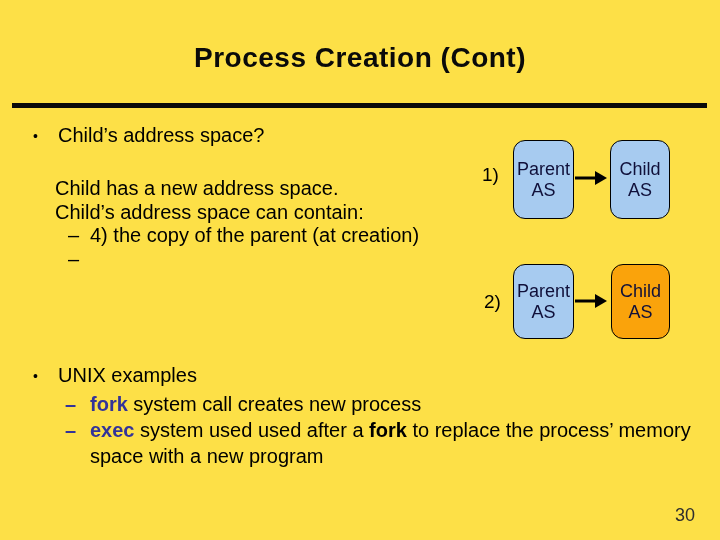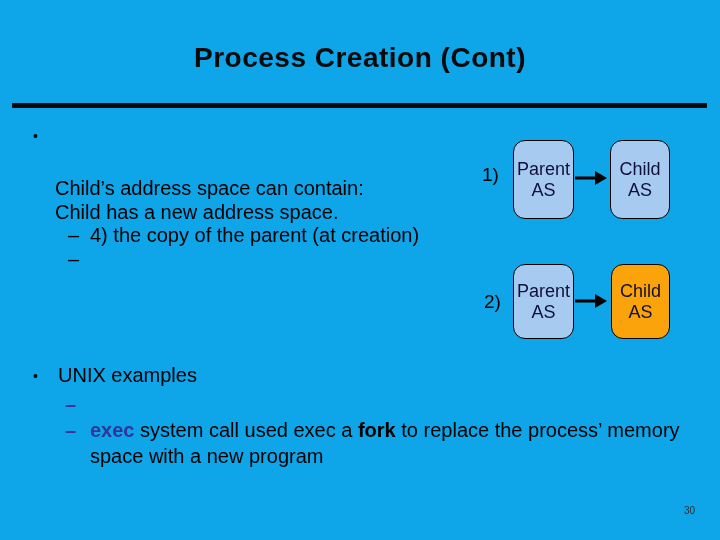--- a/index.html
+++ b/index.html
@@ -1,17 +1,17 @@
 <!DOCTYPE html>
 <html><head>
 <meta charset="utf-8">
 <style>
   html,body { margin:0; padding:0; background:#888; }
   .slide {
-    position:relative; width:720px; height:540px; background:#0ea5e9;
+    position:relative; width:720px; height:540px; background:#fde047;
     font-family:"Liberation Sans", sans-serif; color:#000; overflow:hidden;
   }
   .title {
     position:absolute; top:42px; left:0; width:100%; text-align:center;
     font-size:28px; font-weight:bold; color:#0a0a0a; letter-spacing:0.5px;
   }
   .rule { position:absolute; left:12px; top:103px; width:695px; height:5px; background:#0a0a0a; }
 
   .bullet-line { position:absolute; display:flex; font-size:20px; color:#000; }
   .bullet-line .dot { width:25px; font-size:14px; padding-top:4px; }
@@ -41,37 +41,38 @@
   .arrow { position:absolute; }
   #arrow1 { left:575px; top:171px; }
   #arrow2 { left:575px; top:294px; }
 
   .unix-list { position:absolute; left:65px; top:391px; font-size:20px; line-height:26px; color:#000; }
   .unix-item { display:flex; }
   .unix-item .dash { width:25px; color:#333399; font-weight:bold; }
   .kw  { color:#333399; font-weight:bold; }
   .kw2 { color:#000; font-weight:bold; }
 
-  .page-num { position:absolute; top:505px; right:25px; font-size:10px; color:#2e2e2e;text-align:center; }
+  .page-num { position:absolute; top:505px; right:25px; font-size:18px; color:#2e2e2e;text-align:center; }
 </style>
 </head>
 <body>
 
 <div class="slide">
 
   <div class="title">Process Creation (Cont)</div>
   <div class="rule"></div>
 
   <div class="bullet-line" id="bullet1">
     <span class="dot">•</span>
+    <span>Child’s address space?</span>
   </div>
 
   <div class="para">
+    <div>Child has a new address space.</div>
     <div>Child’s address space can contain:</div>
-    <div>Child has a new address space.</div>
     <div class="sub">
       <span class="dash">–</span>
       <span>4) the copy of the parent (at creation)</span>
     </div>
     <div class="sub">
       <span class="dash">–</span>
     </div>
   </div>
 
   <div class="diagram-label" id="dlabel1">1)</div>
@@ -103,22 +104,23 @@
   </div>
 
   <div class="bullet-line" id="bullet2">
     <span class="dot">•</span>
     <span>UNIX examples</span>
   </div>
 
   <div class="unix-list">
     <div class="unix-item">
       <span class="dash">–</span>
+      <div><b class="kw">fork</b><span> system call creates new process</span></div>
     </div>
     <div class="unix-item">
       <span class="dash">–</span>
-      <div><b class="kw">exec</b><span> system call used exec a </span><b class="kw2">fork</b><span> to replace the process’ memory</span><br><span>space with a new program</span></div>
+      <div><b class="kw">exec</b><span> system used used after a </span><b class="kw2">fork</b><span> to replace the process’ memory</span><br><span>space with a new program</span></div>
     </div>
   </div>
 
   <div class="page-num">30</div>
 
 </div>
 
 </body></html>

